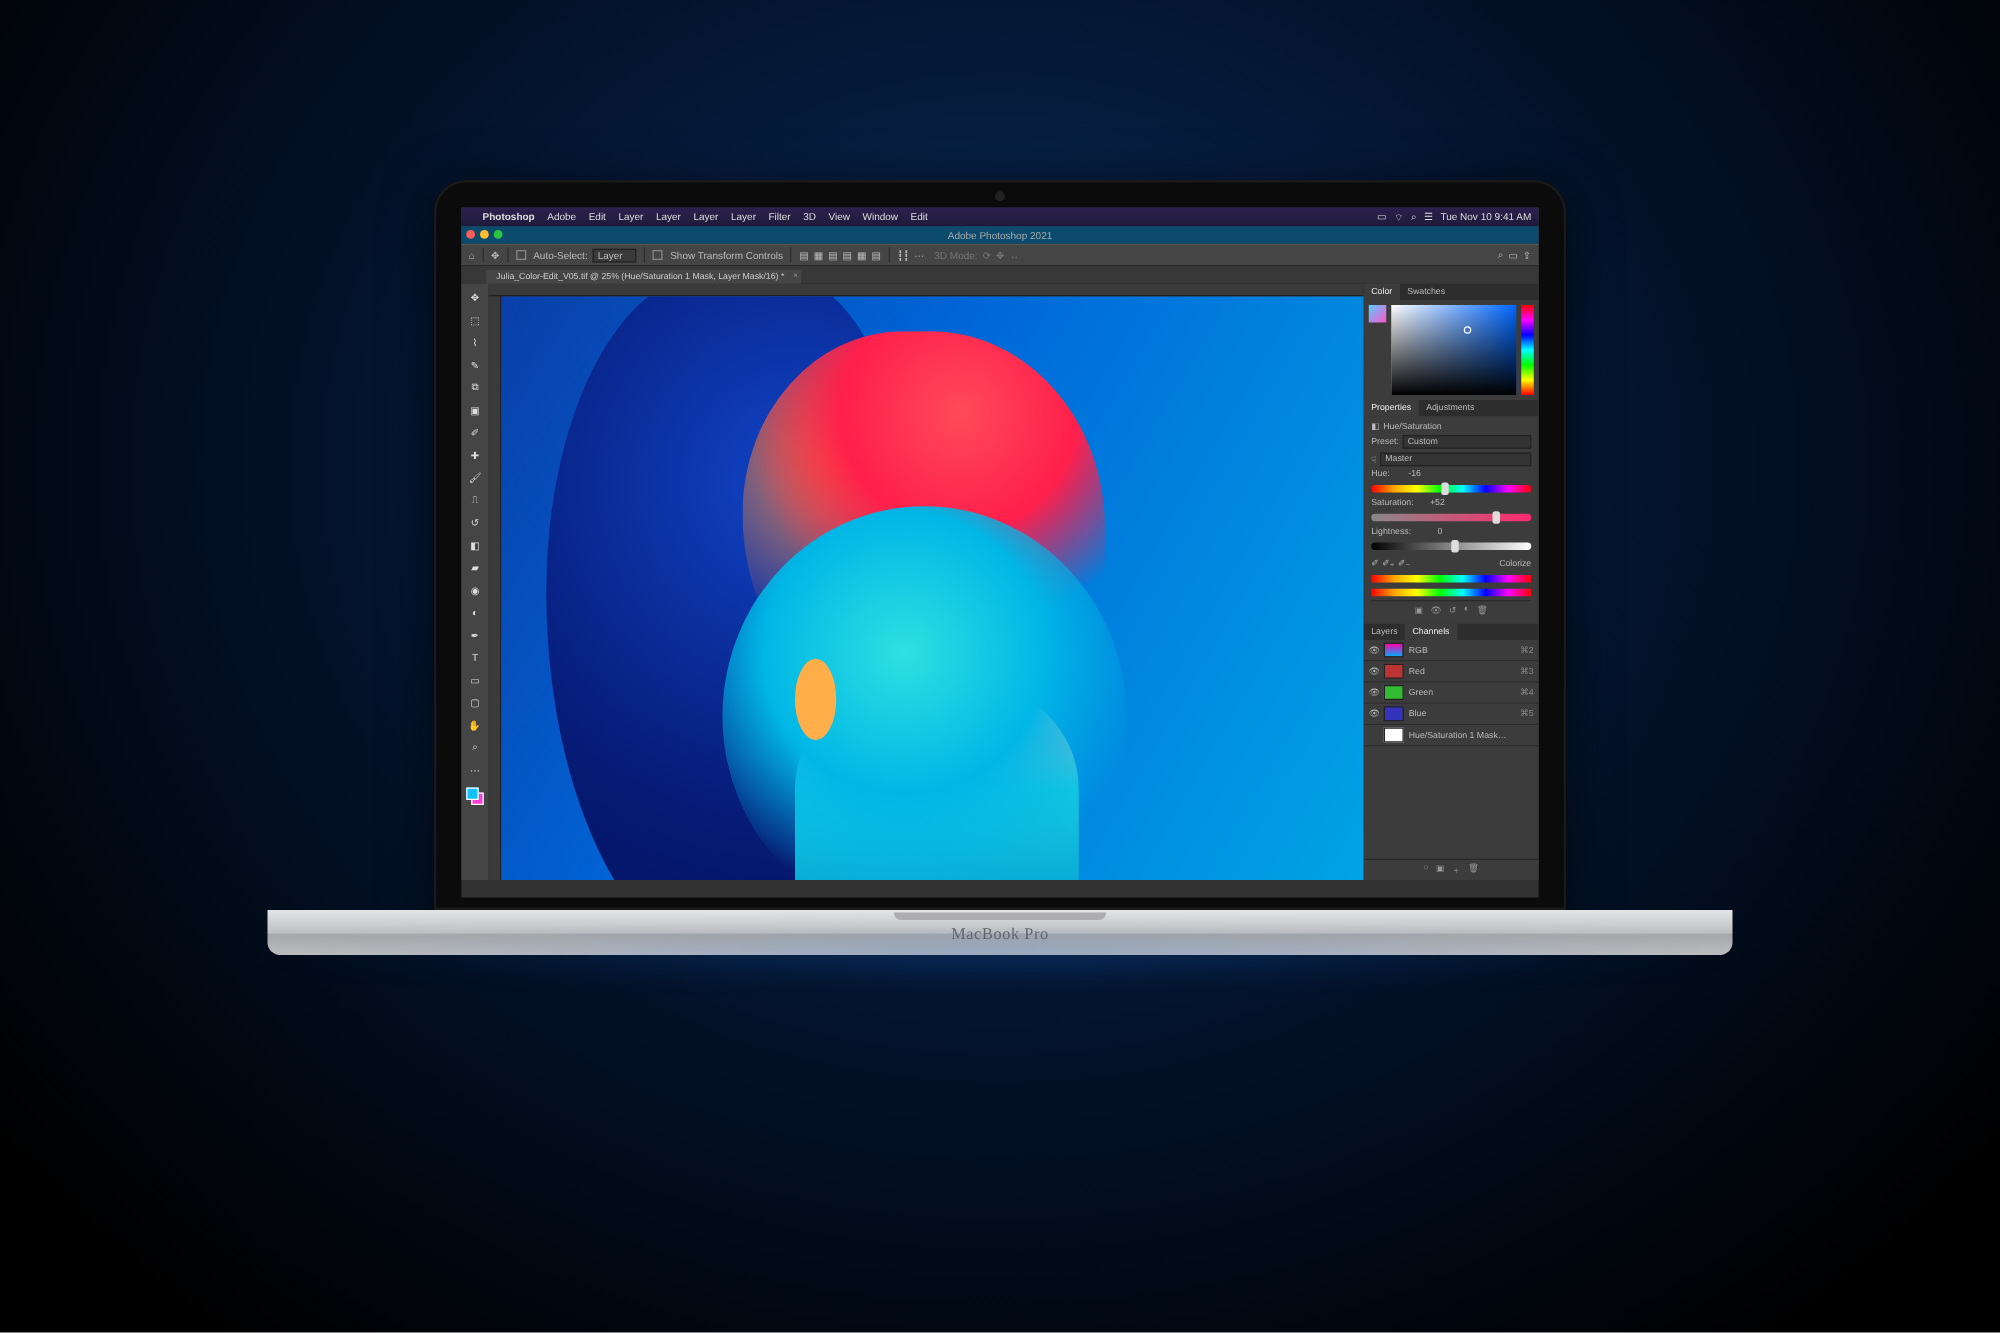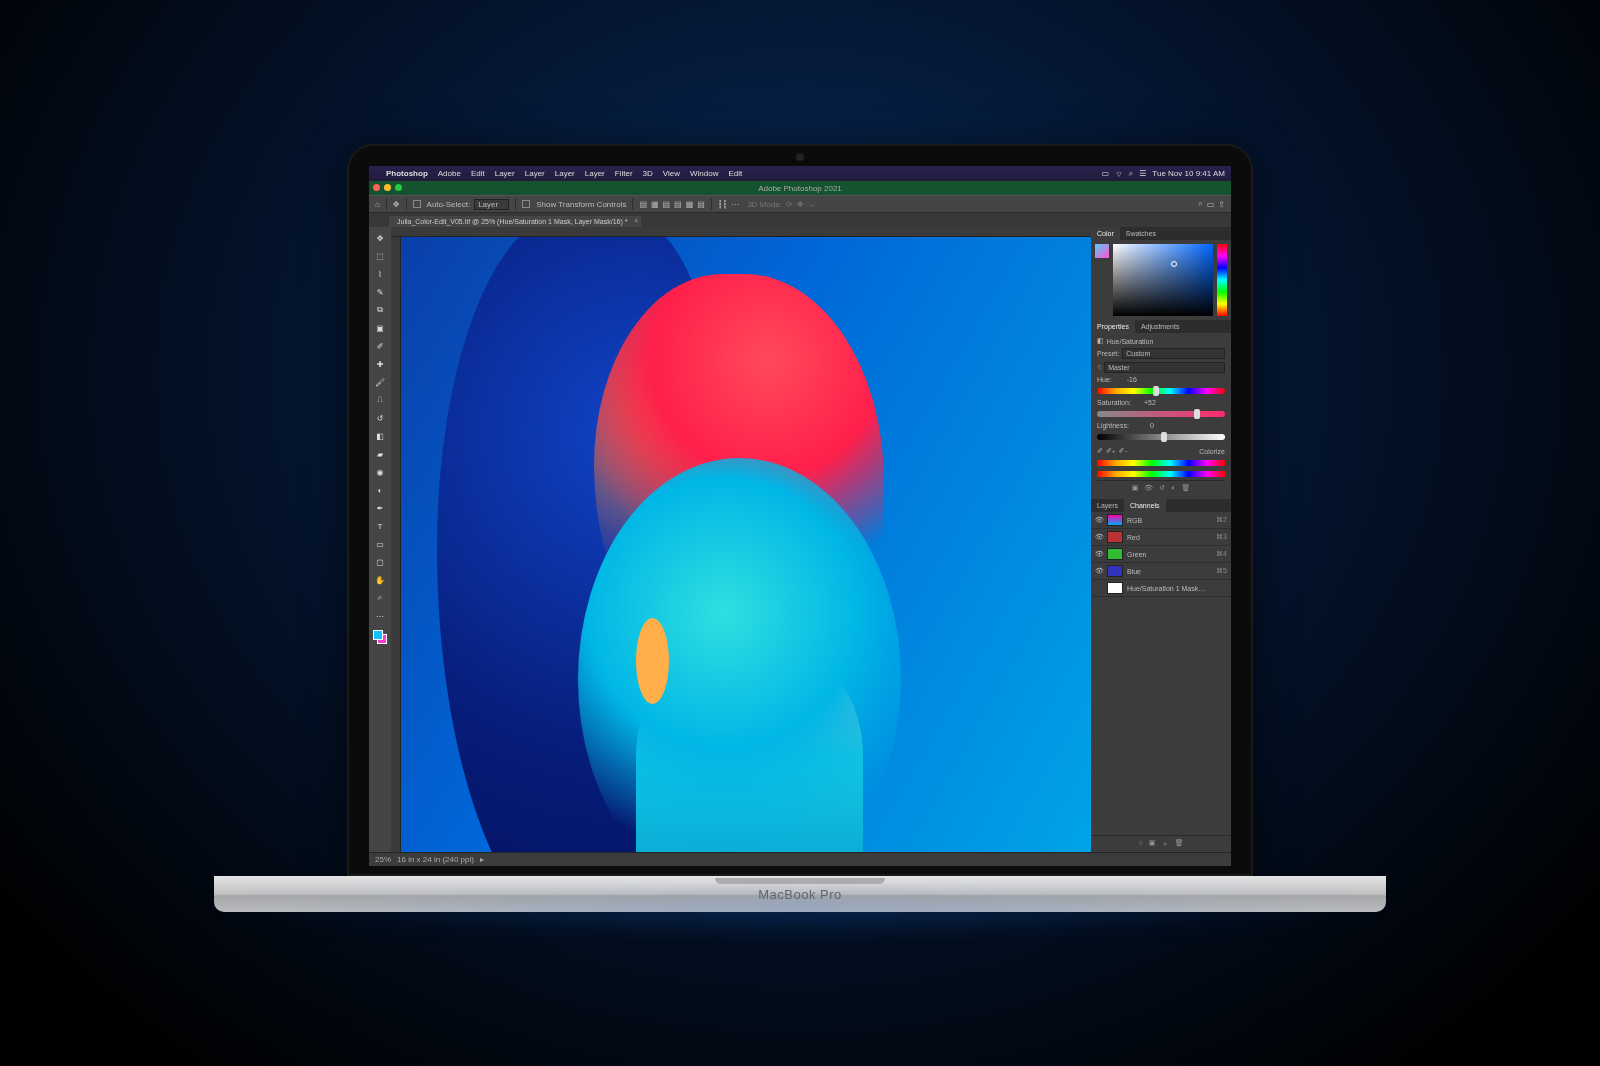--- a/index.html
+++ b/index.html
@@ -12,21 +12,21 @@
   overflow:hidden;
 }
 
 
 .laptop {
   position:absolute;
   left:214px; top:144px;
   width:1172px;
 }
 .screen-bezel {
-  width:906px; height:732px;
+  width:906px; height:584px;
   margin:0 auto;
   border-radius:26px 26px 0 0;
   background:#0b0b0b;
   padding:22px 22px 10px 22px;
   position:relative;
   box-shadow: 0 6px 40px rgba(0,0,0,.6), inset 0 0 0 2px #1a1a1a;
 }
 .camera {
   position:absolute; top:9px; left:50%; transform:translateX(-50%);
   width:8px; height:8px; border-radius:50%; background:#222;
@@ -36,20 +36,21 @@
   background:#323232;
   overflow:hidden;
   font-size:8px;
 }
 .laptop-base {
   width:1172px; height:36px;
   margin:0 auto;
   background:linear-gradient(#e4e5e7,#bfc0c2 50%,#a6a7a9 55%,#bcbdbf);
   border-radius:0 0 10px 10px;
   position:relative;
+  font-family:Liberation Serif, serif;
 }
 .laptop-base::before {
   content:"";
   position:absolute; left:50%; top:2px; transform:translateX(-50%);
   width:170px; height:6px; background:#adadaf; border-radius:0 0 6px 6px;
 }
 .laptop-base .brand { position:absolute; top:11px; left:50%; transform:translateX(-50%); color:#666; font-size:13px; letter-spacing:.5px; }
 .laptop-base::after {
   content:""; position:absolute; left:-18px; right:-18px; bottom:-18px; height:34px;
   background:radial-gradient(ellipse at center, rgba(30,100,200,.35), transparent 70%);
@@ -63,21 +64,21 @@
   display:flex; align-items:center;
   padding:0 6px;
   color:#ddd;
 }
 .mac-menubar .apple { margin-right:6px; font-size:9px; }
 .mac-menubar .mitem { padding:0 5px; }
 .mac-menubar .right { margin-left:auto; display:flex; align-items:center; gap:6px; }
 
 
 .app-titlebar {
-  height:14px; background:#14532d;
+  height:14px; background:#0c4a6e;
   display:flex; align-items:center; justify-content:center;
   color:#aaa; position:relative;
 }
 .traffic { position:absolute; left:4px; top:3px; display:flex; gap:4px;}
 .traffic span { width:7px;height:7px;border-radius:50%; display:block;}
 .traffic .r{background:#ff5f57;} .traffic .y{background:#febc2e;} .traffic .g{background:#28c840;}
 
 
 .options-bar {
   height:18px; background:#454545; border-top:1px solid #555; border-bottom:1px solid #2a2a2a;
@@ -397,24 +398,19 @@
           </div>
           <div class="panel-foot">
             <span>○</span>
             <span>▣</span>
             <span>＋</span>
             <span>🗑</span>
           </div>
         </div>
       </div>
 
-      <div class="status-bar">
-        <span>25%</span>
-        <span>16 in x 24 in (240 ppi)</span>
-        <span>▸</span>
-      </div>
 
     </div>
   </div>
   <div class="laptop-base">
     <div class="brand">MacBook Pro</div>
   </div>
 </div>
 
 </body></html>

